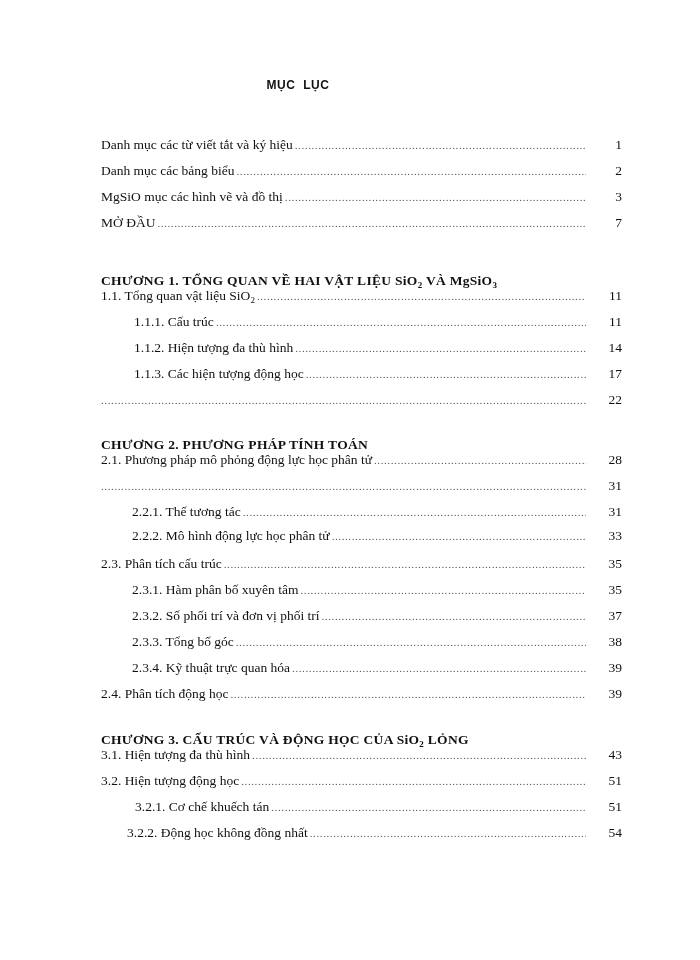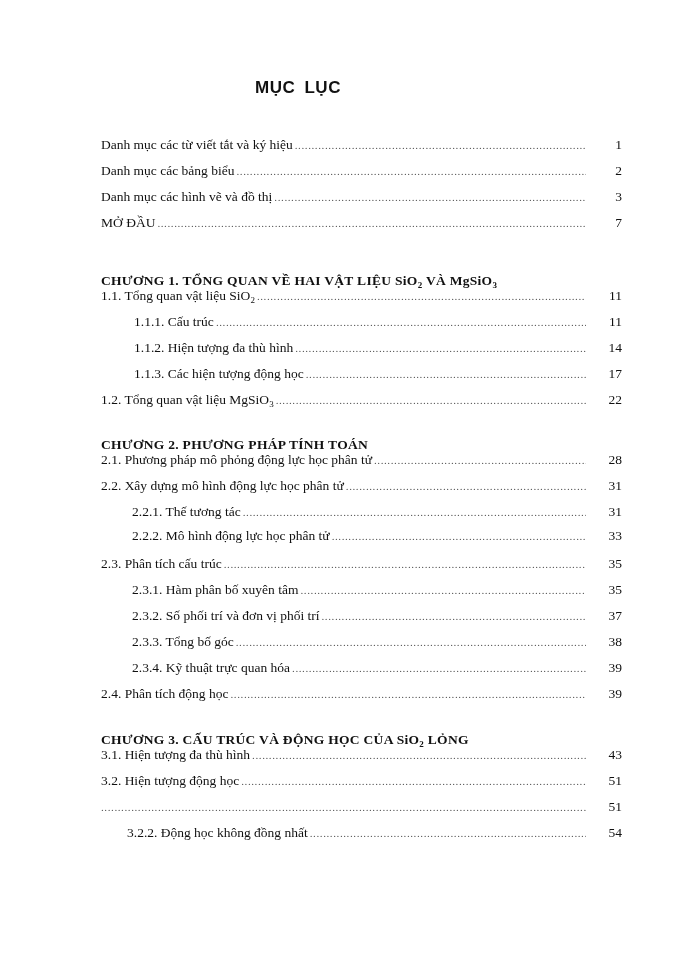--- a/index.html
+++ b/index.html
@@ -1,21 +1,21 @@
 <!DOCTYPE html>
 <html><head>
   <meta charset="utf-8">
   <style>
     html, body { margin: 0; padding: 0; background: #ffffff; }
     body { width: 700px; height: 960px; position: relative; overflow: hidden;
       font-family: "Liberation Serif", "DejaVu Serif", serif; color: #111; }
     .page { position: absolute; left: 0; top: 0; width: 700px; height: 960px; }
     .title { position: absolute; top: 78px; left: 0; width: 596px; text-align: center;
       font-family: "Liberation Sans", "DejaVu Sans", sans-serif; font-weight: bold;
-      font-size: 17px; letter-spacing: 0.5px; word-spacing: 4px; }
+      font-size: 12px; letter-spacing: 0.5px; word-spacing: 4px; }
     .toc { position: absolute; left: 101px; width: 521px; }
     .row { position: absolute; left: 0; width: 521px; height: 20px; font-size: 13.5px;
       display: flex; align-items: baseline; white-space: nowrap; }
     .row .label { flex: 0 0 auto; padding-right: 2px; }
     .row .lvl2 { padding-left: 33px; }
     .row .dots { flex: 1 1 auto; overflow: hidden; color: #555; letter-spacing: 0.6px;
       font-size: 11px; margin-right: 14px; }
     .row .dots::after { content: "................................................................................................................................................................................................"; }
     .row .num { flex: 0 0 auto; width: 22px; text-align: right; }
     .chapter { position: absolute; left: 0; font-size: 13.5px; font-weight: bold;
@@ -34,21 +34,21 @@
       <span class="label">Danh mục các từ viết tắt và ký hiệu</span>
       <span class="dots"></span>
       <span class="num">1</span>
     </div>
     <div class="row" style="top:163px">
       <span class="label">Danh mục các bảng biểu</span>
       <span class="dots"></span>
       <span class="num">2</span>
     </div>
     <div class="row" style="top:189px">
-      <span class="label">Danh mục các hình vẽ và đồ thị</span>
+      <span class="label">MgSiO mục các hình vẽ và đồ thị</span>
       <span class="dots"></span>
       <span class="num">3</span>
     </div>
     <div class="row" style="top:215px">
       <span class="label">MỞ ĐẦU</span>
       <span class="dots"></span>
       <span class="num">7</span>
     </div>
 
     <div class="chapter" style="top:253px">
@@ -68,35 +68,33 @@
       <span class="label lvl2">1.1.2. Hiện tượng đa thù hình</span>
       <span class="dots"></span>
       <span class="num">14</span>
     </div>
     <div class="row" style="top:366px">
       <span class="label lvl2">1.1.3. Các hiện tượng động học</span>
       <span class="dots"></span>
       <span class="num">17</span>
     </div>
     <div class="row" style="top:392px">
-      <span class="label"><span>1.2. Tổng quan vật liệu MgSiO</span><sub>3</sub></span>
       <span class="dots"></span>
       <span class="num">22</span>
     </div>
 
     <div class="chapter" style="top:417px">
       <span>CHƯƠNG 2. PHƯƠNG PHÁP TÍNH TOÁN</span>
     </div>
     <div class="row" style="top:452px">
       <span class="label">2.1. Phương pháp mô phỏng động lực học phân tử</span>
       <span class="dots"></span>
       <span class="num">28</span>
     </div>
     <div class="row" style="top:478px">
-      <span class="label">2.2. Xây dựng mô hình động lực học phân tử</span>
       <span class="dots"></span>
       <span class="num">31</span>
     </div>
     <div class="row" style="top:504px">
       <span class="label lvl2" style="padding-left:31px">2.2.1. Thế tương tác</span>
       <span class="dots"></span>
       <span class="num">31</span>
     </div>
     <div class="row" style="top:528px">
       <span class="label lvl2" style="padding-left:31px">2.2.2. Mô hình động lực học phân tử</span>
@@ -141,20 +139,21 @@
       <span class="label">3.1. Hiện tượng đa thù hình</span>
       <span class="dots"></span>
       <span class="num">43</span>
     </div>
     <div class="row" style="top:773px">
       <span class="label">3.2. Hiện tượng động học</span>
       <span class="dots"></span>
       <span class="num">51</span>
     </div>
     <div class="row" style="top:799px">
+      <span class="label lvl2" style="padding-left:34px">3.2.1. Cơ chế khuếch tán</span>
       <span class="dots"></span>
       <span class="num">51</span>
     </div>
     <div class="row" style="top:825px">
       <span class="label lvl2" style="padding-left:26px">3.2.2. Động học không đồng nhất</span>
       <span class="dots"></span>
       <span class="num">54</span>
     </div>
 
   </div>

